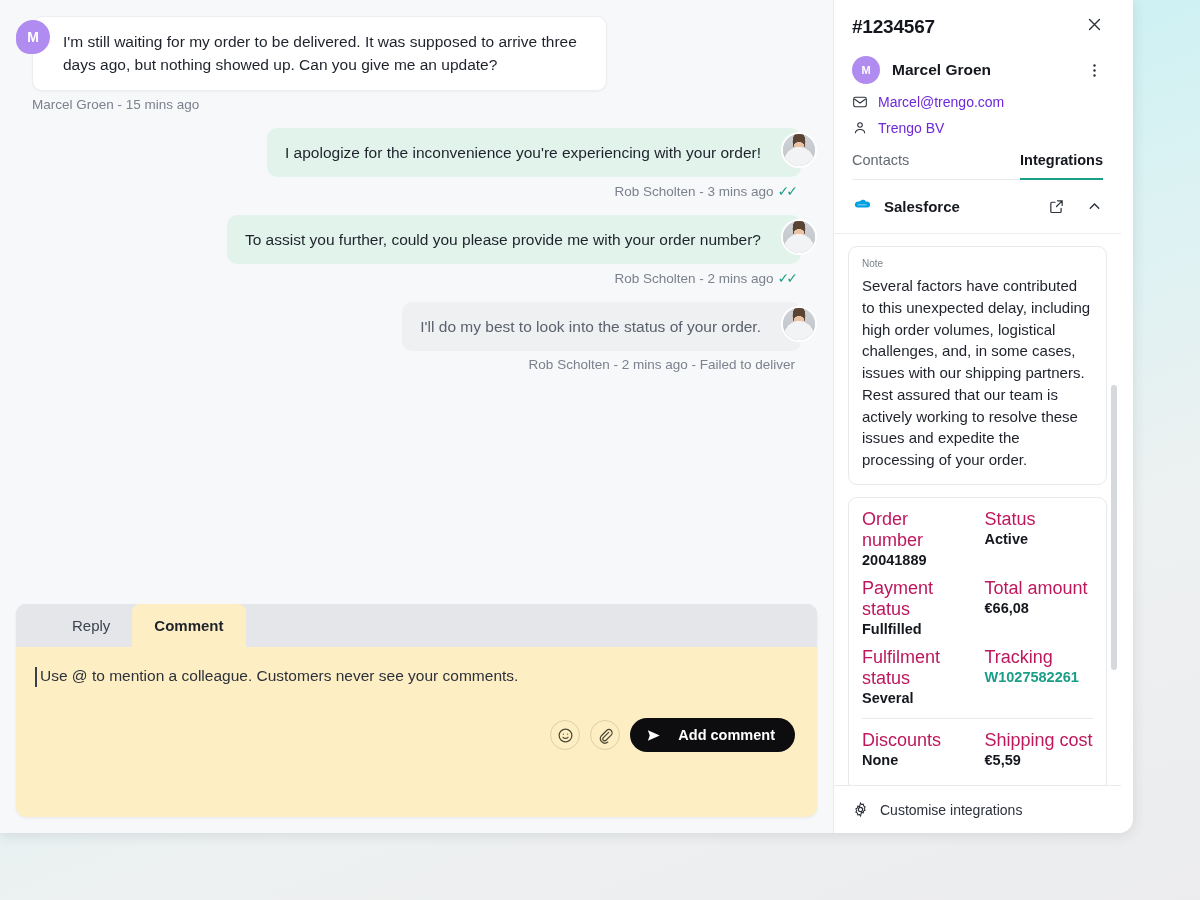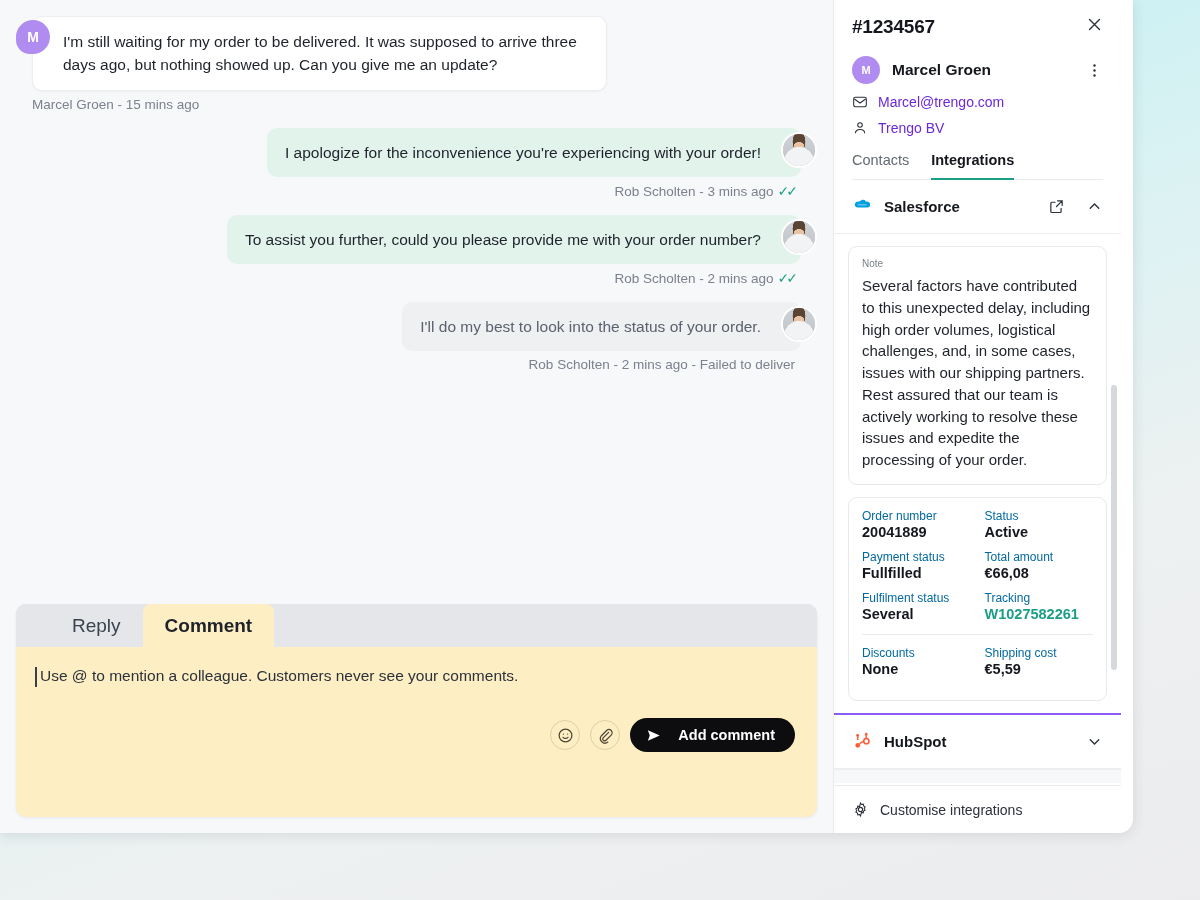--- a/index.html
+++ b/index.html
@@ -112,21 +112,21 @@
   .composer {
     border-radius: 10px;
     overflow: hidden;
     background: #e4e6ea;
     box-shadow: 0 1px 3px rgba(20,30,50,.07);
   }
   .tabs-row { display: flex; height: 43px; background: #e4e6ea; padding-left: 34px; }
   .ctab {
     padding: 0 22px;
     display: flex; align-items: center;
-    font-size: 19px;
+    font-size: 15px;
     color: #3c4250;
     cursor: pointer;
   }
   .ctab.active {
     background: #fdeec3;
     color: #1e222b;
     font-weight: 600;
     border-radius: 8px 8px 0 0;
   }
   .composer-body {
@@ -184,21 +184,21 @@
     width: 28px; height: 28px; border-radius: 50%;
     background: #b18cf0; color: #fff;
     font-size: 11px; font-weight: 700;
     display: flex; align-items: center; justify-content: center;
     flex: 0 0 28px;
   }
   .contact-name { font-size: 15.5px; font-weight: 700; color: #14171d; margin-left: 12px; flex: 1; }
   .detail-line { display: flex; align-items: center; gap: 10px; margin-top: 10px; font-size: 14px; color: #6d28d9; }
   .detail-line:first-of-type { margin-top: 13px; }
 
-  .sp-tabs { display: flex; gap: 22px; margin-top: 16px; border-bottom: 1px solid #e8eaee; }
+  .sp-tabs { display: flex; gap: 22px; margin-top: 16px; border-bottom: 1px solid #e8eaee; justify-content: space-between; }
   .sp-tab {
     font-size: 14.5px; color: #636974; padding-bottom: 10px;
     cursor: pointer; border-bottom: 2.5px solid transparent; margin-bottom: -1px;
   }
   .sp-tab.active { color: #14171d; font-weight: 700; border-bottom-color: #1a9e87; }
 
   .sp-scroll { flex: 1; overflow: hidden; position: relative; background: #fff; }
 
   .integration-head {
     display: flex; align-items: center; gap: 11px;
@@ -212,21 +212,21 @@
     border: 1px solid #e7e9ed;
     border-radius: 9px;
     padding: 11px 13px 13px 13px;
     background: #fff;
   }
   .card-label { font-size: 10px; color: #7b818d; margin-bottom: 6px; }
   .card-note { font-size: 15px; line-height: 1.45; color: #1e222b; }
 
   .kv-grid { display: grid; grid-template-columns: 1fr 1fr; column-gap: 14px; }
   .kv { margin-bottom: 10px; }
-  .kv .k { font-size: 12px; color: #0369a1; margin-bottom: 1px; }
+  .kv .k { font-size: 18px; color: #be185d; margin-bottom: 1px; }
   .kv .v { font-size: 14.5px; font-weight: 700; color: #14171d; }
   .kv .v.link { color: #1a9e87; font-weight: 600; }
   .kv-sep { grid-column: 1 / -1; height: 1px; background: #e9ebef; margin: 2px 0 11px 0; }
 
   .panel-foot {
     border-top: 1px solid #e8eaee;
     padding: 15px 18px;
     display: flex; align-items: center; gap: 11px;
     font-size: 14px; color: #2b303a;
     background: #fff;

